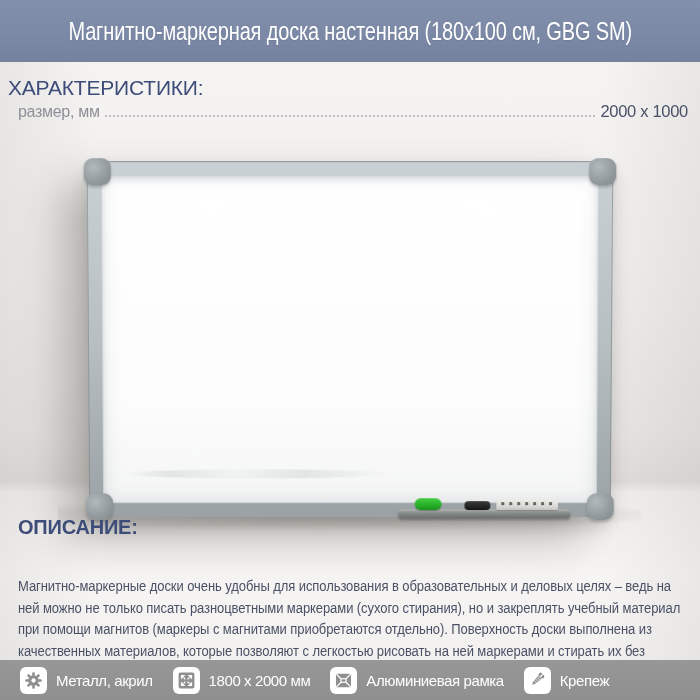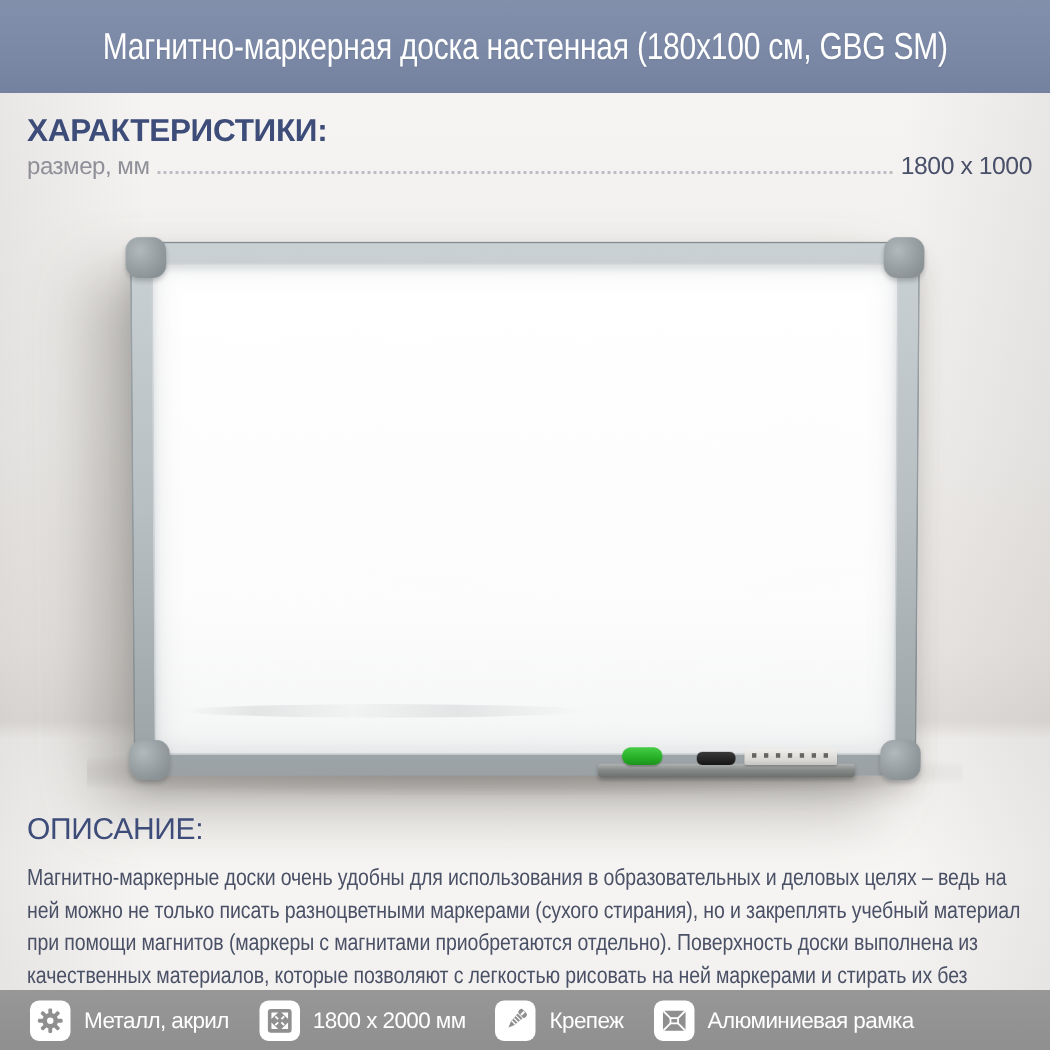--- a/index.html
+++ b/index.html
@@ -25,22 +25,22 @@
     display:flex; align-items:center; justify-content:center; z-index:5;
   }
   .header .title {
     color:#ffffff; font-size:25px; font-weight:400; white-space:nowrap;
     transform:scaleX(0.80); transform-origin:50% 50%; letter-spacing:-0.2px;
     text-shadow:0 1px 1px rgba(0,0,0,0.08);
   }
 
   
   .chars-heading {
-    position:absolute; left:18px; top:76px; z-index:5;
-    font-size:21px; font-weight:700; color:#3d4c78; letter-spacing:-0.2px;
+    position:absolute; left:8px; top:76px; z-index:5;
+    font-size:21px; font-weight:400; color:#3d4c78; letter-spacing:-0.2px;
   }
   .spec-row {
     position:absolute; left:18px; top:102px; width:670px; z-index:5;
     display:flex; gap:26px;
   }
   .spec { flex:1; display:flex; align-items:baseline; min-width:0; }
   .spec-label { font-size:16px; color:#8f8f98; white-space:nowrap; letter-spacing:-0.3px; }
   .dots { flex:1 1 auto; border-bottom:2px dotted #bcbcc2; margin:0 5px 4px 5px; min-width:12px; }
   .spec-value { font-size:16.5px; color:#495069; white-space:nowrap; letter-spacing:-0.3px; }
 
@@ -93,22 +93,22 @@
                linear-gradient(180deg,#f0eeea 0%, #d9d7d3 70%, #c6c4c0 100%);
     box-shadow:0 1px 1px rgba(0,0,0,0.2);
   }
   .floor-shadow {
     position:absolute; left:58px; top:500px; width:584px; height:30px; z-index:2;
     background:radial-gradient(ellipse at 45% 50%, rgba(95,92,88,0.35) 0%, rgba(95,92,88,0.12) 55%, rgba(95,92,88,0) 78%);
   }
 
   
   .desc-heading {
-    position:absolute; left:18px; top:542px; z-index:5;
-    font-size:20px; font-weight:400; color:#3d4c78; letter-spacing:-0.2px;
+    position:absolute; left:18px; top:516px; z-index:5;
+    font-size:20px; font-weight:700; color:#3d4c78; letter-spacing:-0.2px;
   }
   .desc-text {
     position:absolute; left:18px; top:575px; width:800px; z-index:5;
     transform:scaleX(0.84); transform-origin:0 0;
     font-size:15.5px; line-height:21.5px; color:#4a5166; letter-spacing:-0.1px;
   }
 
   
   .footer {
     position:absolute; left:0; top:660px; width:700px; height:40px; z-index:5;
@@ -132,21 +132,21 @@
   <header class="header">
     <div class="title">Магнитно-маркерная доска настенная (180x100 см, GBG SM)</div>
   </header>
 
   <h2 class="chars-heading">ХАРАКТЕРИСТИКИ:</h2>
 
   <div class="spec-row">
     <div class="spec">
       <span class="spec-label">размер, мм</span>
       <span class="dots"></span>
-      <span class="spec-value">1800 x 1000</span>
+      <span class="spec-value">2000 x 1000</span>
     </div>
   </div>
 
   <div class="floor-shadow"></div>
 
   <div class="board">
     <div class="surface">
       <div class="smudge"></div>
     </div>
     <div class="cap tl"></div>
@@ -201,43 +201,43 @@
             <path d="M8.3 15.7 L10.6 13.4"></path>
             <path d="M15.7 15.7 L13.4 13.4"></path>
           </g>
         </svg>
       </span>
       <span class="f-label">1800 x 2000 мм</span>
     </div>
 
     <div class="f-item">
       <span class="badge">
+        <svg viewBox="0 0 24 24" width="19" height="19">
+          <rect x="2.5" y="3.5" width="19" height="17" rx="1.5" fill="#8f8f8f"></rect>
+          <g stroke="#ffffff" stroke-width="1.5" fill="none">
+            <path d="M3 4 L8.8 9.8 M21 4 L15.2 9.8 M3 20 L8.8 14.2 M21 20 L15.2 14.2"></path>
+            <rect x="8.8" y="9.8" width="6.4" height="4.4"></rect>
+          </g>
+        </svg>
+      </span>
+      <span class="f-label">Алюминиевая рамка</span>
+    </div>
+
+    <div class="f-item">
+      <span class="badge">
         <svg viewBox="0 0 24 24" width="20" height="20">
           <g transform="rotate(45 12 12)">
             <rect x="8.2" y="2.2" width="7.6" height="4.6" rx="2" fill="#8f8f8f"></rect>
             <rect x="11.2" y="2.6" width="1.6" height="3.8" fill="#ffffff"></rect>
             <path d="M9.2 7.4 h5.6 l-1 8.6 L12 20.6 L10.1 16 Z" fill="#8f8f8f"></path>
             <g stroke="#ffffff" stroke-width="1">
               <path d="M9.4 9.6 h5.2"></path>
               <path d="M9.7 12.2 h4.7"></path>
               <path d="M10 14.8 h4"></path>
             </g>
           </g>
         </svg>
       </span>
       <span class="f-label">Крепеж</span>
     </div>
 
-    <div class="f-item">
-      <span class="badge">
-        <svg viewBox="0 0 24 24" width="19" height="19">
-          <rect x="2.5" y="3.5" width="19" height="17" rx="1.5" fill="#8f8f8f"></rect>
-          <g stroke="#ffffff" stroke-width="1.5" fill="none">
-            <path d="M3 4 L8.8 9.8 M21 4 L15.2 9.8 M3 20 L8.8 14.2 M21 20 L15.2 14.2"></path>
-            <rect x="8.8" y="9.8" width="6.4" height="4.4"></rect>
-          </g>
-        </svg>
-      </span>
-      <span class="f-label">Алюминиевая рамка</span>
-    </div>
-
   </footer>
 </div>
 
 </body></html>

